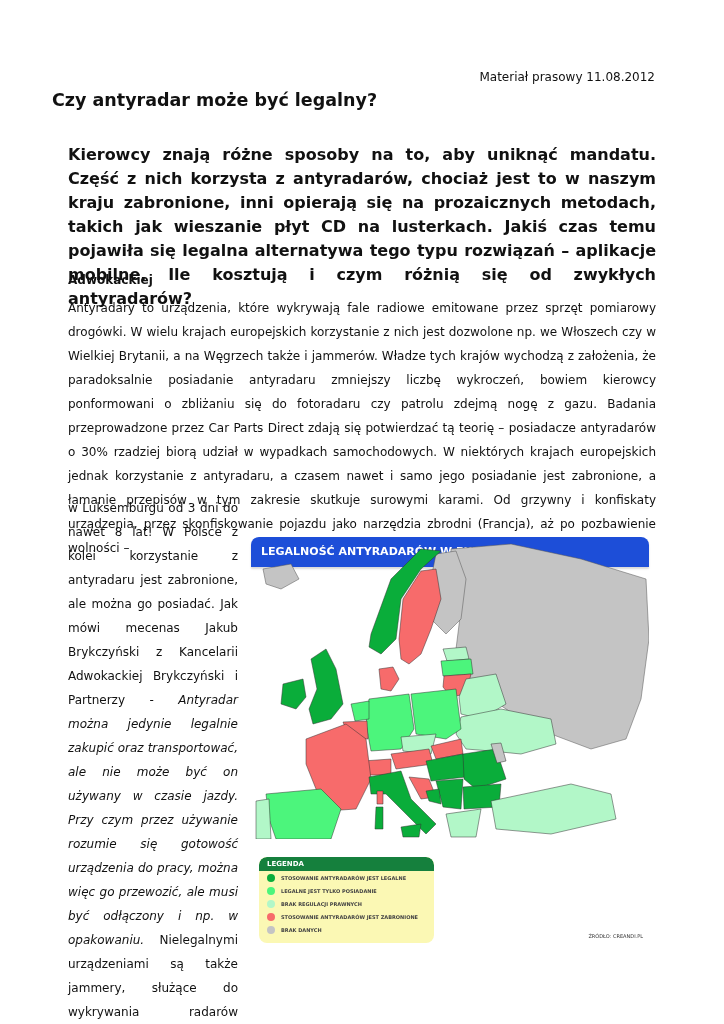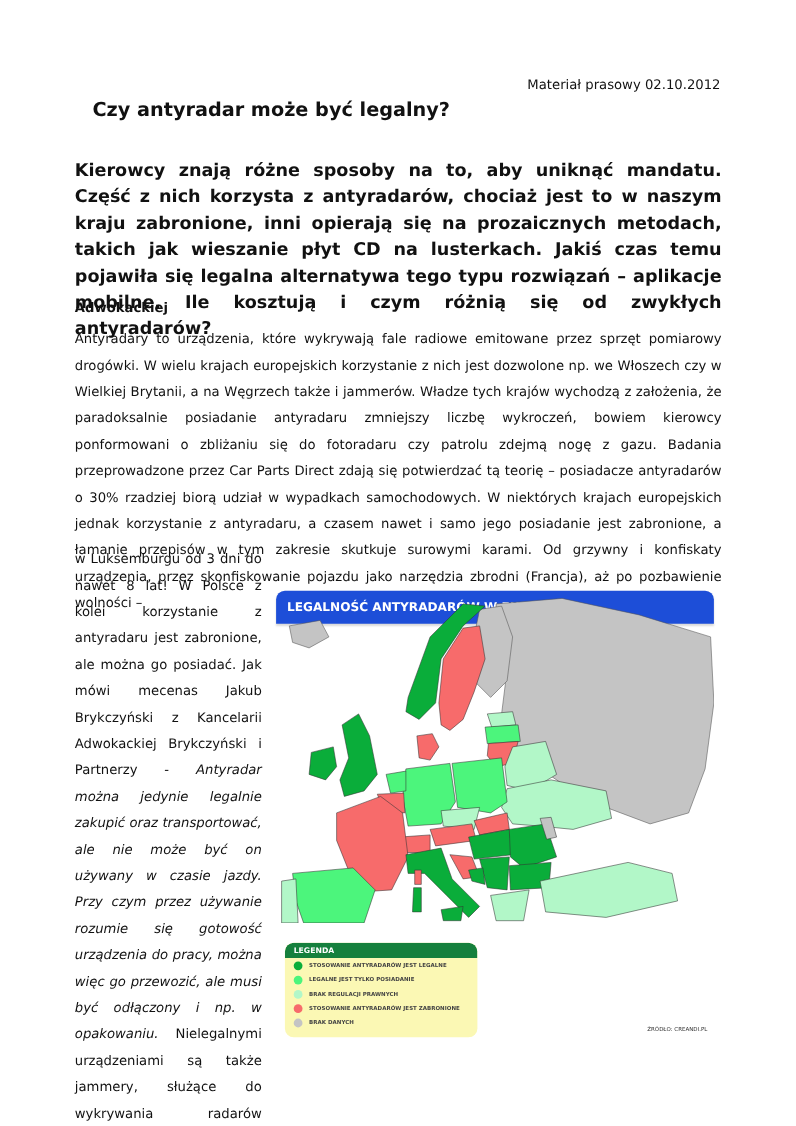--- a/index.html
+++ b/index.html
@@ -1,19 +1,19 @@
 <!DOCTYPE html>
 <html><head>
 <meta charset="utf-8">
 <style>
   html, body { margin: 0; padding: 0; background: #ffffff; }
   body { width: 724px; height: 1024px; position: relative; overflow: hidden;
          font-family: "DejaVu Sans", sans-serif; color: #111; }
   .date { position: absolute; right: 69px; top: 70px; font-size: 12px; }
-  .title { position: absolute; left: 84px; top: 90px; font-size: 17.5px; font-weight: bold; margin: 0; }
+  .title { position: absolute; left: 52px; top: 90px; font-size: 17.5px; font-weight: bold; margin: 0; }
   .lead { position: absolute; left: 68px; top: 143px; width: 588px; font-size: 16px; font-weight: bold;
           line-height: 24px; text-align: justify; margin: 0; }
   .section-h { position: absolute; left: 68px; top: 273px; font-size: 12px; font-weight: bold; margin: 0; }
   .body1 { position: absolute; left: 68px; top: 296px; width: 588px; font-size: 12px; line-height: 24px;
            text-align: justify; margin: 0; }
   .body2 { position: absolute; left: 68px; top: 496px; width: 170px; font-size: 12px; line-height: 24px;
            text-align: justify; text-align-last: justify; margin: 0; }
   .body2 i { font-style: italic; }
 
   .map-card { position: absolute; left: 251px; top: 509px; width: 398px; height: 440px; }
@@ -27,21 +27,21 @@
   .legend-h { height: 14px; background: #15803d; color: #fff; font-size: 7px; font-weight: bold;
               line-height: 14px; padding-left: 8px; border-radius: 8px 8px 0 0; }
   .legend-item { display: flex; align-items: center; height: 13px; padding-left: 8px; font-size: 5px;
                  font-weight: bold; color: #444; }
   .legend-item .dot { width: 8px; height: 8px; border-radius: 50%; margin-right: 6px; flex: none; }
   .source { position: absolute; right: 6px; top: 424px; font-size: 5px; color: #333; }
 </style>
 </head>
 <body>
 
-<div class="date">Materiał prasowy 02.10.2012</div>
+<div class="date">Materiał prasowy 11.08.2012</div>
 <h1 class="title">Czy antyradar może być legalny?</h1>
 <p class="lead">Kierowcy znają różne sposoby na to, aby uniknąć mandatu. Część z nich korzysta z antyradarów, chociaż jest to w naszym kraju zabronione, inni opierają się na prozaicznych metodach, takich jak wieszanie płyt CD na lusterkach. Jakiś czas temu pojawiła się legalna alternatywa tego typu rozwiązań – aplikacje mobilne. Ile kosztują i czym różnią się od zwykłych antyradarów?</p>
 <h2 class="section-h">Adwokackiej</h2>
 <p class="body1">Antyradary to urządzenia, które wykrywają fale radiowe emitowane przez sprzęt pomiarowy drogówki. W wielu krajach europejskich korzystanie z nich jest dozwolone np. we Włoszech czy w Wielkiej Brytanii, a na Węgrzech także i jammerów. Władze tych krajów wychodzą z założenia, że paradoksalnie posiadanie antyradaru zmniejszy liczbę wykroczeń, bowiem kierowcy ponformowani o zbliżaniu się do fotoradaru czy patrolu zdejmą nogę z gazu. Badania przeprowadzone przez Car Parts Direct zdają się potwierdzać tą teorię – posiadacze antyradarów o 30% rzadziej biorą udział w wypadkach samochodowych. W niektórych krajach europejskich jednak korzystanie z antyradaru, a czasem nawet i samo jego posiadanie jest zabronione, a łamanie przepisów w tym zakresie skutkuje surowymi karami. Od grzywny i konfiskaty urządzenia, przez skonfiskowanie pojazdu jako narzędzia zbrodni (Francja), aż po pozbawienie wolności –</p>
 <p class="body2"><span>w Luksemburgu od 3 dni do nawet 8 lat! W Polsce z kolei korzystanie z antyradaru jest zabronione, ale można go posiadać. Jak mówi mecenas Jakub Brykczyński z Kancelarii Adwokackiej Brykczyński i Partnerzy - </span><i>Antyradar można jedynie legalnie zakupić oraz transportować, ale nie może być on używany w czasie jazdy. Przy czym przez używanie rozumie się gotowość urządzenia do pracy, można więc go przewozić, ale musi być odłączony i np. w opakowaniu.</i><span> Nielegalnymi urządzeniami są także jammery, służące do wykrywania radarów</span></p>
 
 <div class="map-card">
   <div class="map-header">LEGALNOŚĆ ANTYRADARÓW W EUROPIE</div>
   <svg class="map-area" viewBox="0 0 398 300" width="398" height="300">
 

